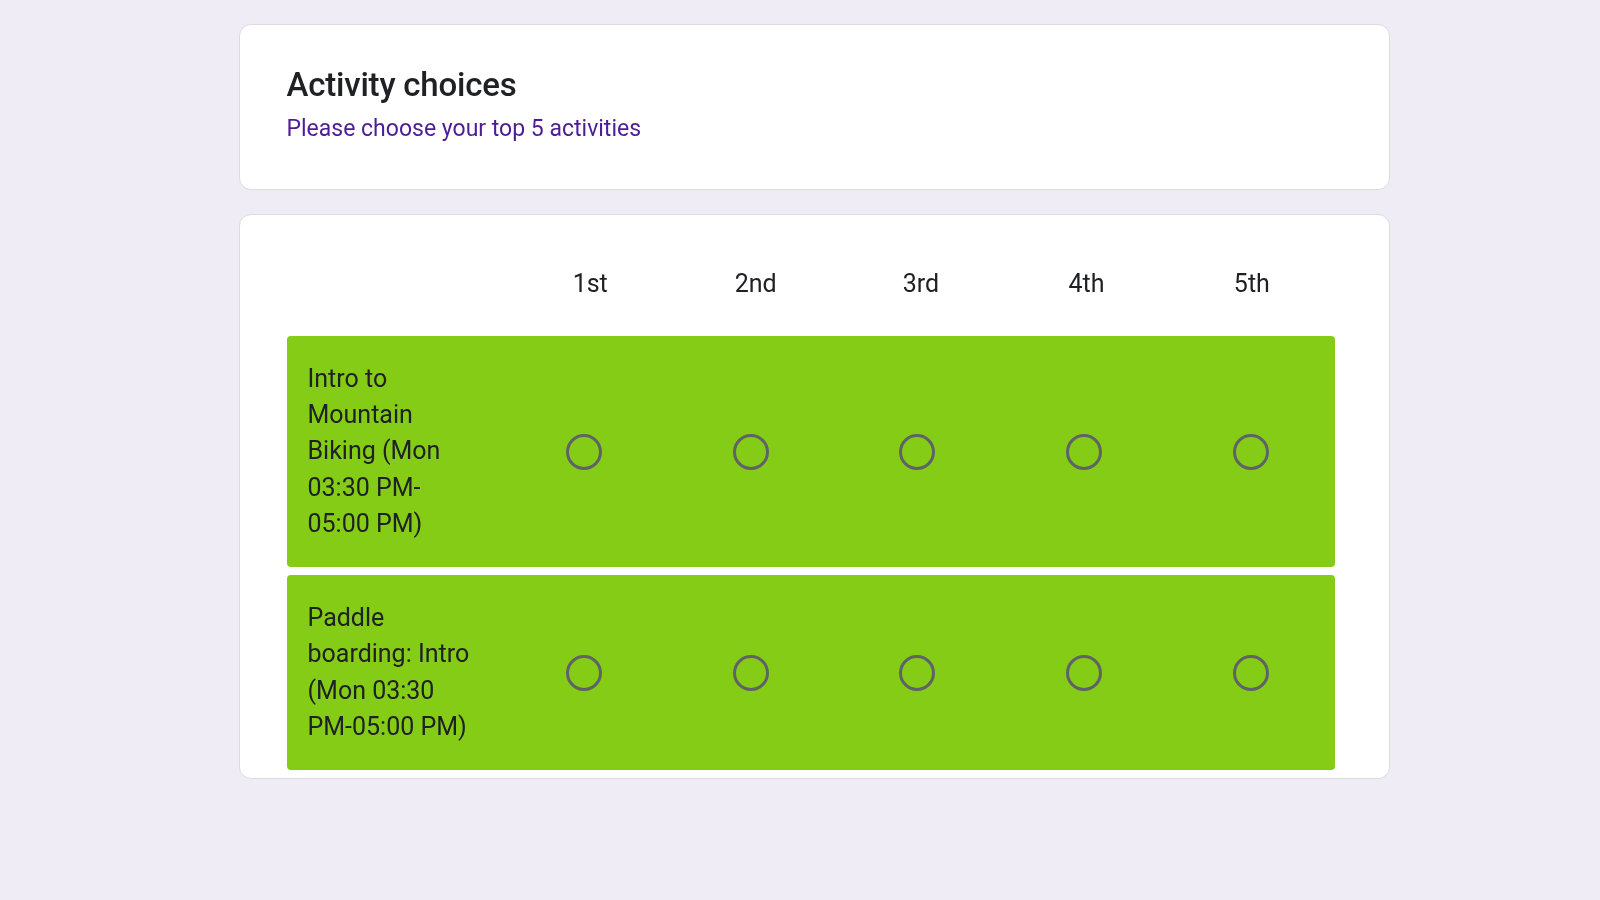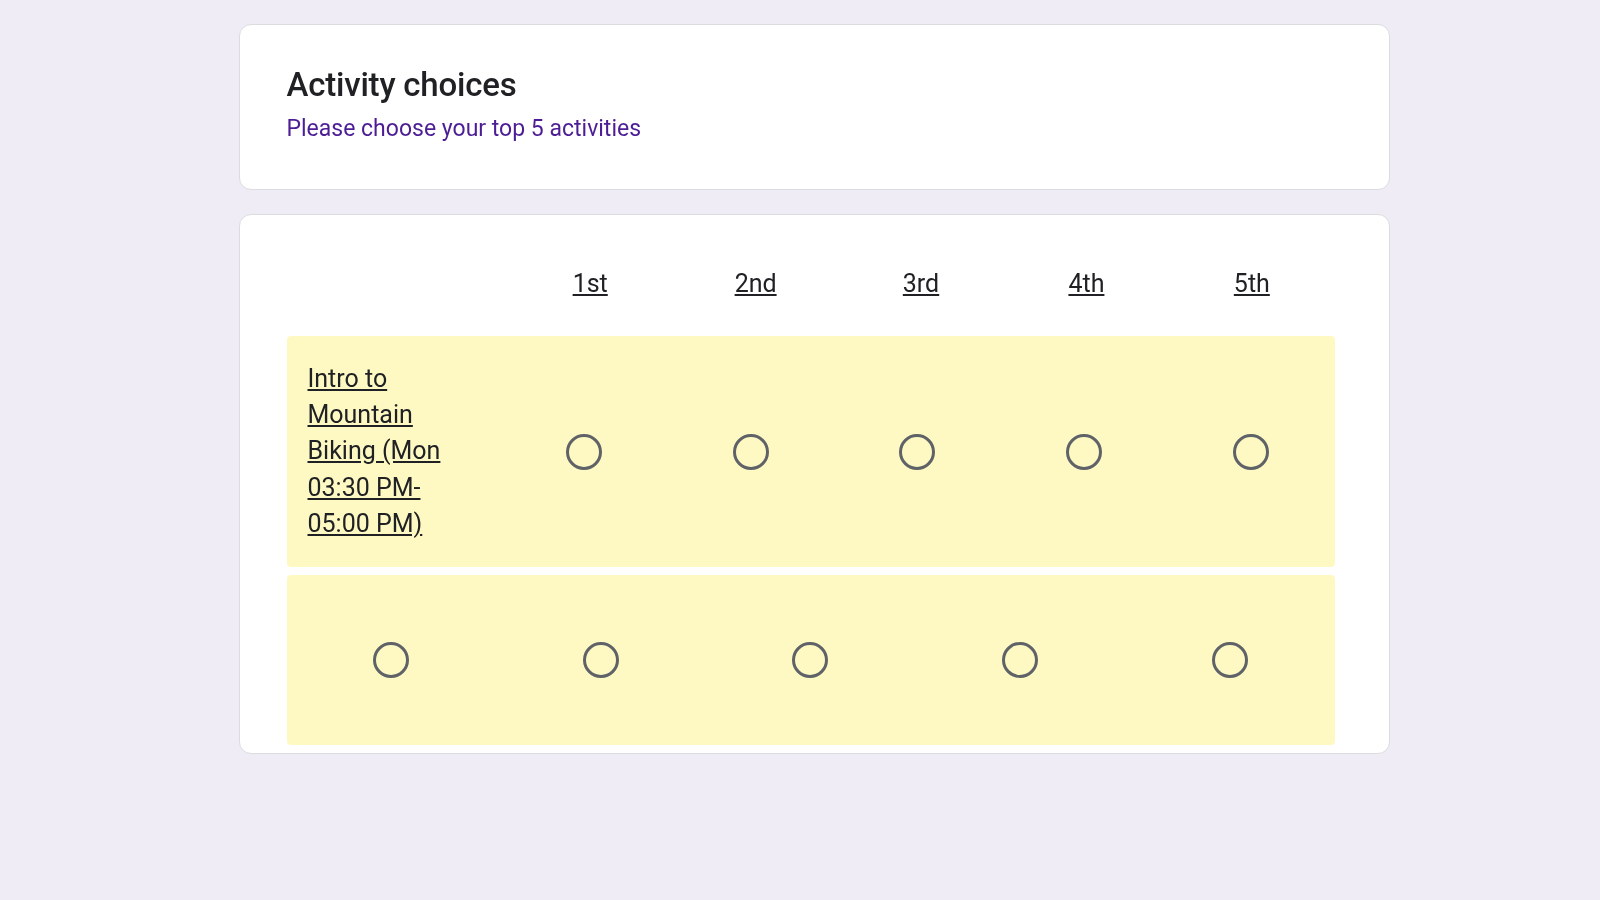--- a/index.html
+++ b/index.html
@@ -40,21 +40,20 @@
   }
   .grid-card {
     background: #fff;
     border: 1px solid #dadce0;
     border-radius: 12px;
     padding: 40px 40px 0 0;
     overflow: hidden;
   }
   .grid-inner {
     padding-left: 0;
-    text-decoration: underline;
   }
   .grid-header {
     display: flex;
     align-items: center;
     padding-bottom: 24px;
   }
   .row-label-col {
     flex: 0 0 240px;
     padding-left: 50px;
     padding-right: 20px;
@@ -64,21 +63,21 @@
   }
   .choice-col {
     flex: 1;
     text-align: center;
     font-size: 25px;
     font-weight: 400;
   }
   .grid-row {
     display: flex;
     align-items: center;
-    background: #fef9c3;
+    background: #84cc16;
     min-height: 170px;
     margin-left: 40px;
     margin-bottom: 8px;
     border-radius: 4px;
     padding: 18px 0;
   }
   .grid-row .row-label-col {
     padding-left: 14px;
     flex: 0 0 200px;
   }
@@ -133,20 +132,21 @@
           </div>
         <div class="radio-wrap">
             <span class="radio"></span>
           </div>
         <div class="radio-wrap">
             <span class="radio"></span>
           </div>
       </div>
 
       <div class="grid-row">
+        <div class="row-label-col">Paddle boarding: Intro (Mon 03:30 PM-05:00 PM)</div>
         <div class="radio-wrap">
             <span class="radio"></span>
           </div>
         <div class="radio-wrap">
             <span class="radio"></span>
           </div>
         <div class="radio-wrap">
             <span class="radio"></span>
           </div>
         <div class="radio-wrap">

